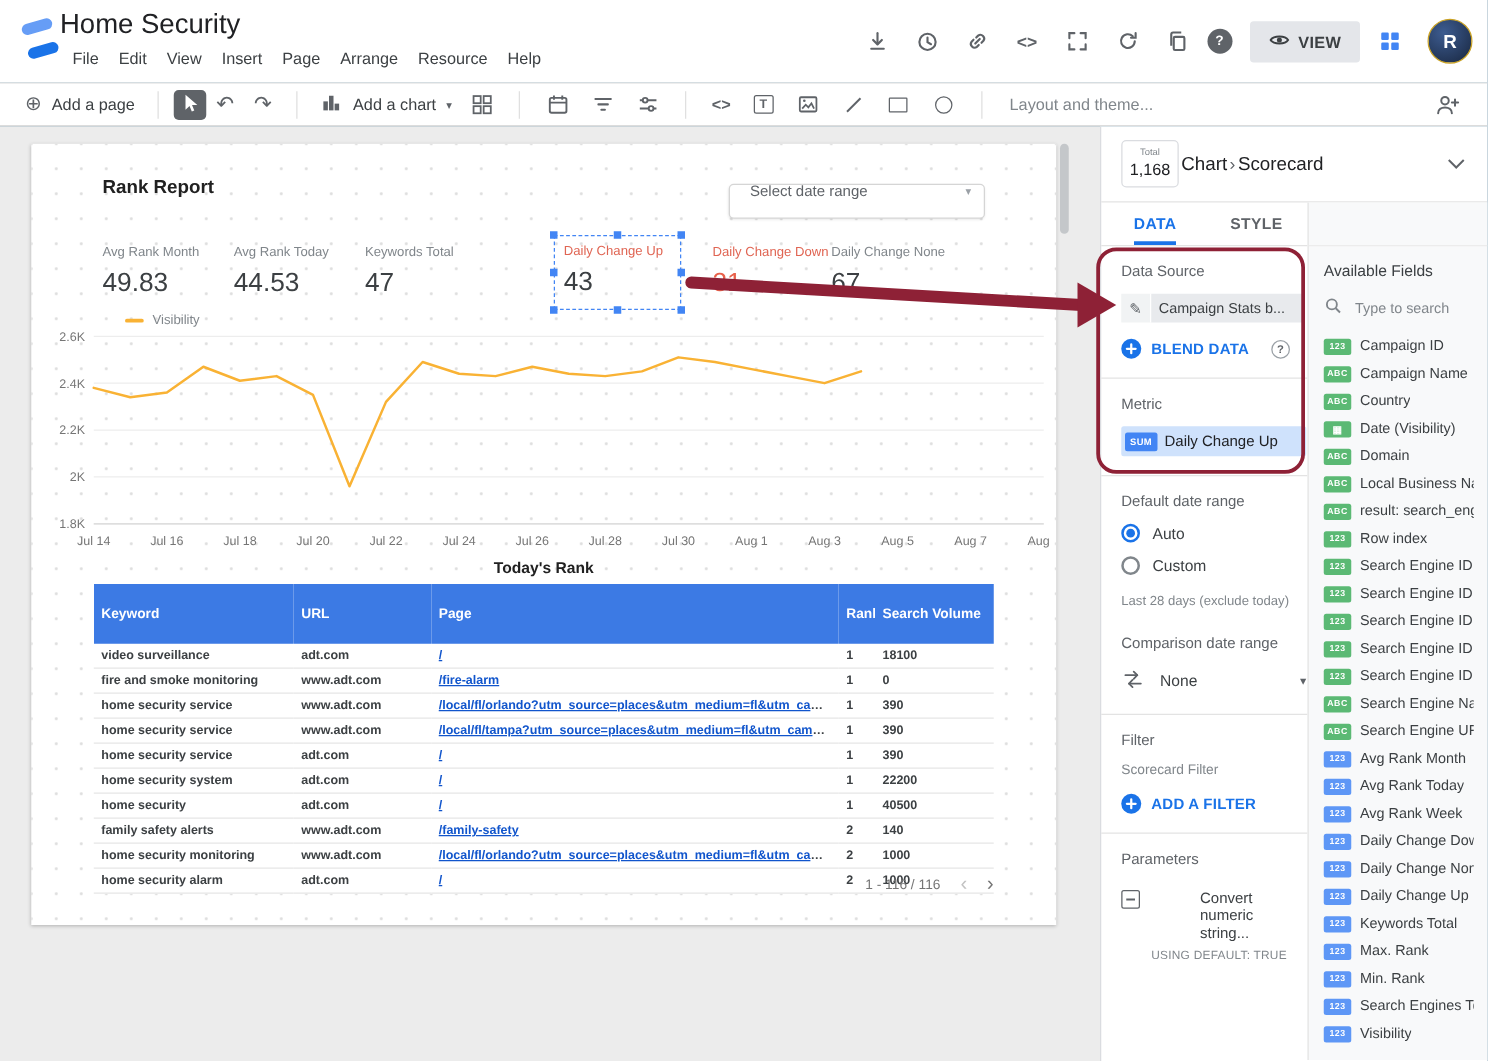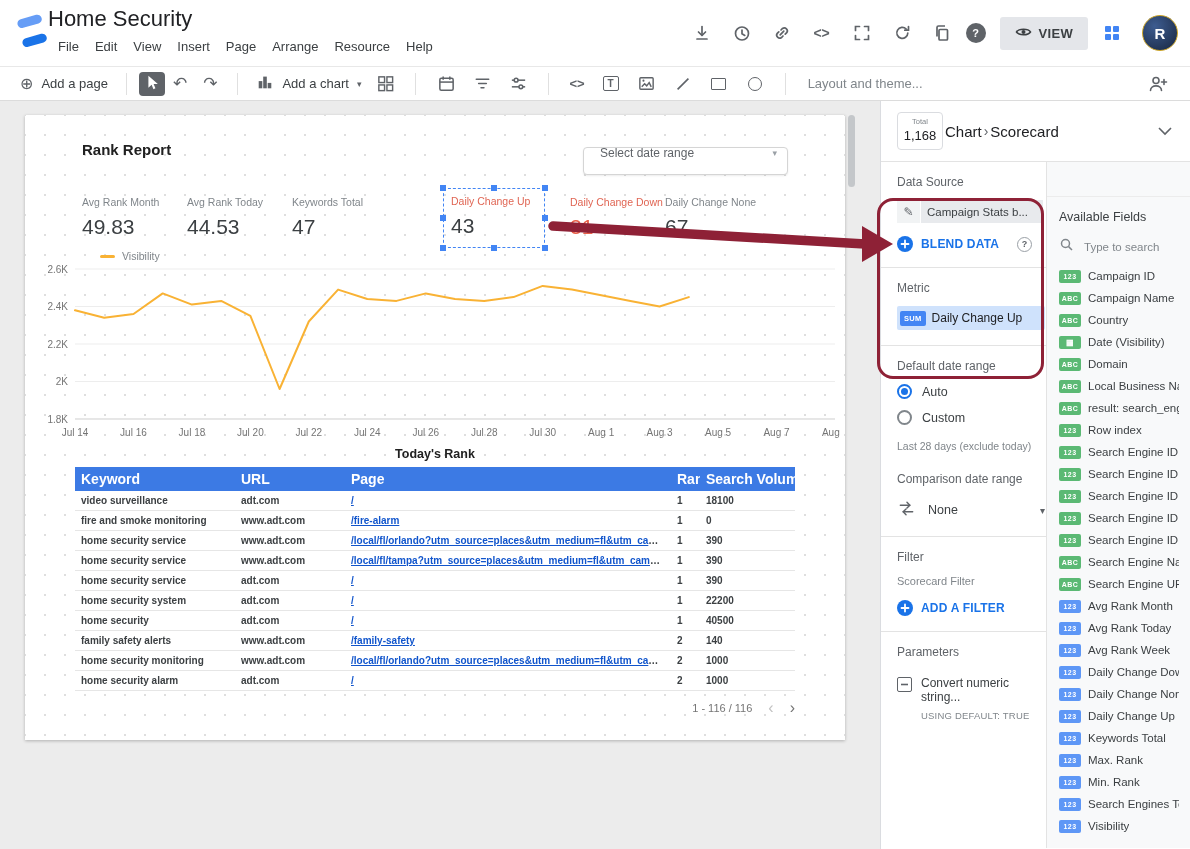--- a/index.html
+++ b/index.html
@@ -75,22 +75,22 @@
 
   .legend{position:absolute;left:75px;top:135px;display:flex;align-items:center;gap:7px;font-size:10.5px;color:#80868b;}
   .legend .swatch{width:15px;height:3px;border-radius:2px;background:#f9b234;}
   #chart-svg{position:absolute;left:5px;top:146px;}
   #chart-svg .tick{font-family:"Liberation Sans",sans-serif;font-size:10px;fill:#757575;}
 
   .table-title{position:absolute;left:50px;width:720px;top:332px;text-align:center;
                font-size:12.5px;font-weight:bold;color:#212121;}
   .rank-table{position:absolute;left:50px;top:352px;width:720px;border-collapse:collapse;
               table-layout:fixed;font-size:10px;color:#3c4043;background:#fff;}
-  .rank-table th{background:#3c7ae4;color:#fff;font-weight:bold;font-size:14px;text-align:left;
-                 padding:4px 6px;white-space:nowrap;overflow:hidden;}
+  .rank-table th{background:#3c7ae4;color:#fff;font-weight:bold;font-size:11px;text-align:left;
+                 padding:18px 6px;white-space:nowrap;overflow:hidden;}
   .rank-table th:nth-of-type(1){width:160px;} .rank-table th:nth-of-type(2){width:110px;}
   .rank-table th:nth-of-type(3){width:326px;} .rank-table th:nth-of-type(4){width:29px;}
   .rank-table th:nth-of-type(5){width:95px;}
   .rank-table td{padding:4px 6px;border-bottom:1px solid #e6e6e6;white-space:nowrap;overflow:hidden;text-overflow:ellipsis;background:#fff;font-weight:bold;}
   .plink{color:#1155cc;text-decoration:underline;cursor:pointer;}
   .pagination{position:absolute;top:585px;left:50px;width:720px;display:flex;justify-content:flex-end;
               align-items:center;gap:16px;font-size:11px;color:#757575;}
   .pg{font-size:16px;line-height:1;color:#757575;cursor:pointer;}
   .pg.prev{color:#c2c2c2;}
 
@@ -127,21 +127,21 @@
   .rb{width:15px;height:15px;border-radius:50%;border:2px solid #80868b;position:relative;flex:none;}
   .rb.on{border-color:#1a73e8;}
   .rb.on::after{content:"";position:absolute;inset:2px;background:#1a73e8;border-radius:50%;}
   .note{font-size:10.5px;color:#80868b;margin:15px 0 4px;}
   .cmp-row{display:flex;align-items:center;width:148px;font-size:12.5px;color:#3c4043;margin-top:13px;cursor:pointer;}
   .cmp-row svg{margin-right:12px;}
   .cmp-caret{margin-left:auto;color:#5f6368;font-size:10px;}
   .sub-label{font-size:11px;color:#80868b;margin-bottom:13px;}
   .param-row{display:flex;gap:9px;margin-top:17px;cursor:pointer;}
   .param-box{width:15px;height:15px;border:1.5px solid #5f6368;border-radius:2px;display:grid;place-items:center;flex:none;margin-top:1px;}
-  .param-name{font-size:12px;color:#3c4043;}
+  .param-name{font-size:12px;color:#3c4043;margin-left:39px;}
   .param-note{font-size:9.5px;color:#80868b;margin-top:6px;letter-spacing:.2px;}
 
   .fields-col{width:145px;background:#f8f9fa;border-left:1px solid #e3e3e3;}
   .fields-strip{height:35px;border-bottom:1px solid #ececec;}
   .fields-title{font-size:12.5px;color:#3c4043;padding:13px 12px 0;}
   .search-row{display:flex;align-items:center;gap:8px;padding:13px 12px 6px;}
   .search-input{border:none;background:transparent;outline:none;font-size:11.5px;color:#3c4043;width:96px;font-family:inherit;}
   .search-input::placeholder{color:#80868b;}
   .fields-list{padding:3px 0;}
   .field-row{display:flex;align-items:center;gap:7px;height:22px;padding:0 12px;cursor:grab;}
@@ -553,20 +553,24 @@
       <span class="crumb">Scorecard</span>
       <button class="chev-btn">
         <svg width="14" height="9" viewBox="0 0 14 9" fill="none">
             <path d="M1 1l6 6 6-6" stroke="#5f6368" stroke-width="1.6"></path>
           </svg>
       </button>
     </div>
 
     <div class="props-body">
       <div class="props-col">
+        <div class="tabs">
+          <span class="tab active">DATA</span>
+          <span class="tab">STYLE</span>
+        </div>
 
         <div class="section">
           <div class="sec-label">Data Source</div>
           <div class="ds-chip">
             <span class="ds-pencil">✎</span>
             <span class="ds-name">Campaign Stats b...</span>
           </div>
           <div class="blue-action">
             <span class="plus-circle">
               <svg width="10" height="10" viewBox="0 0 10 10">

